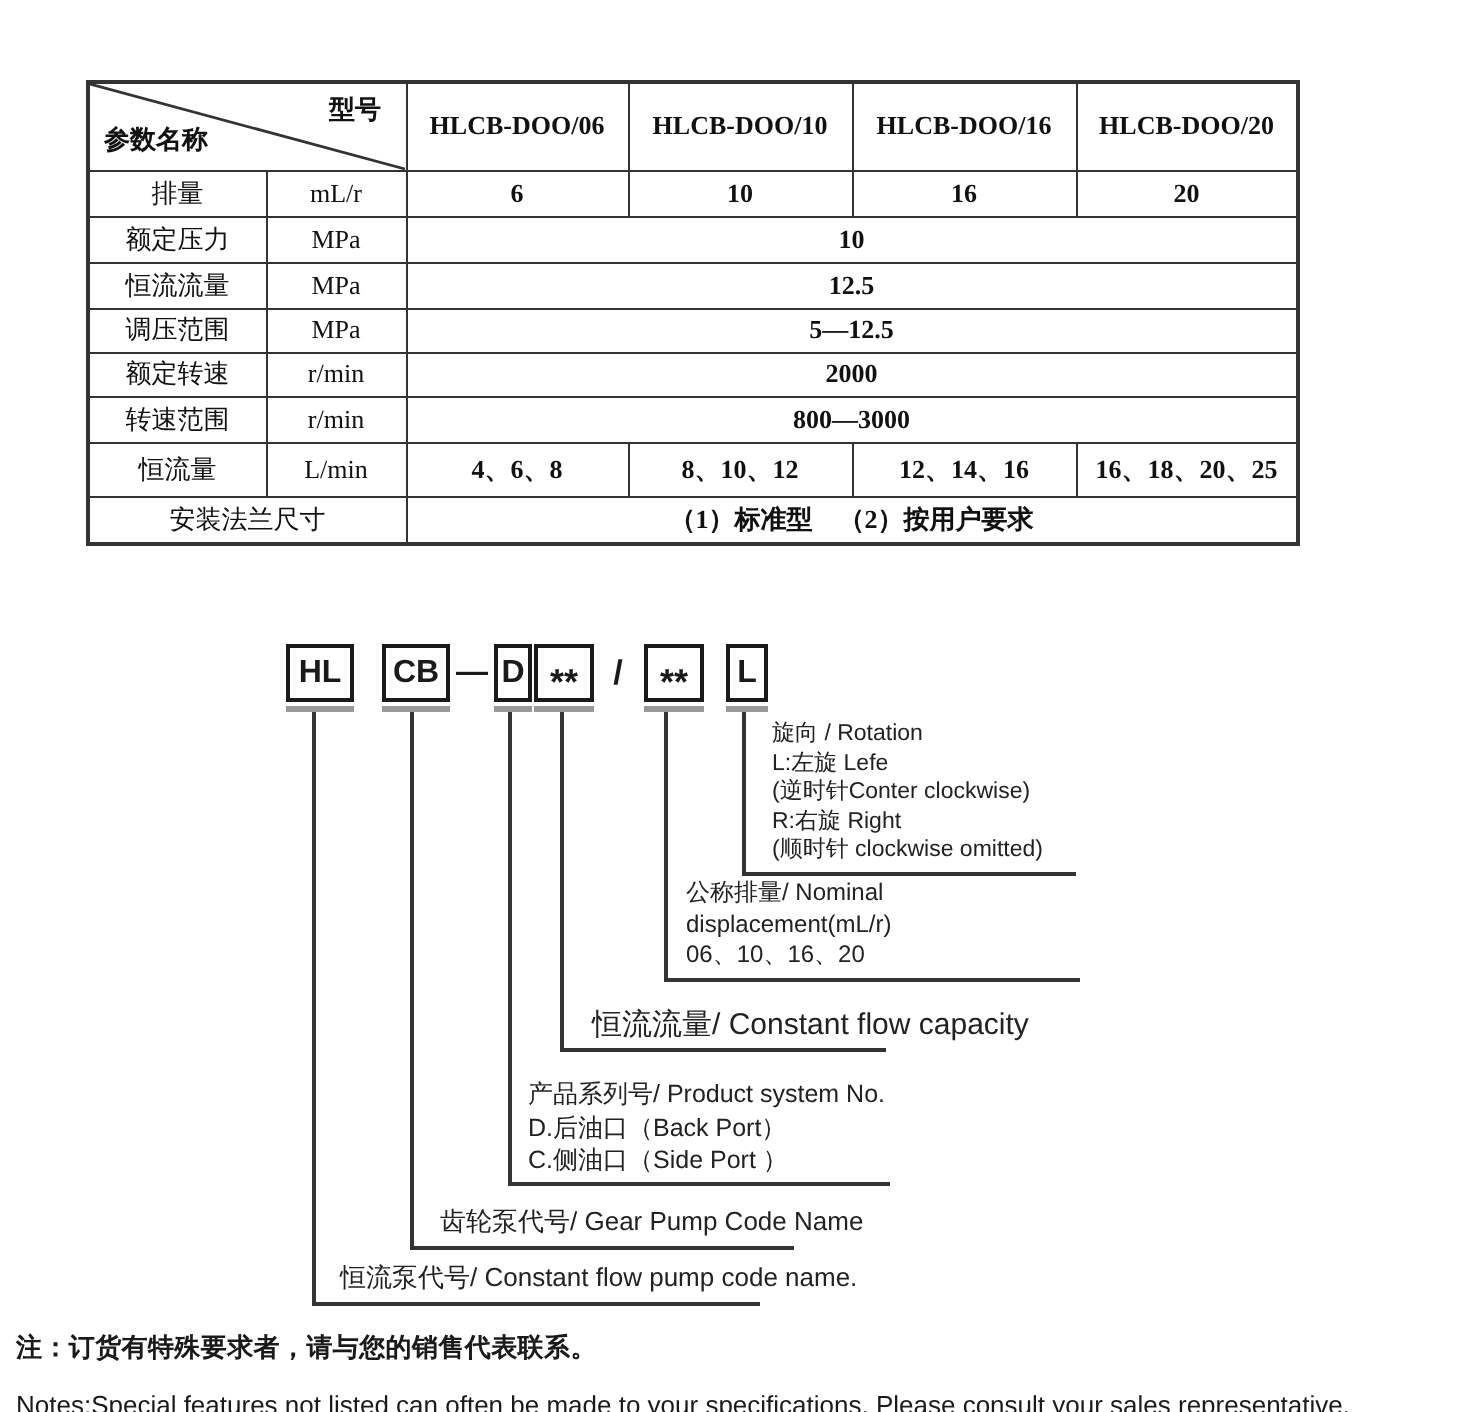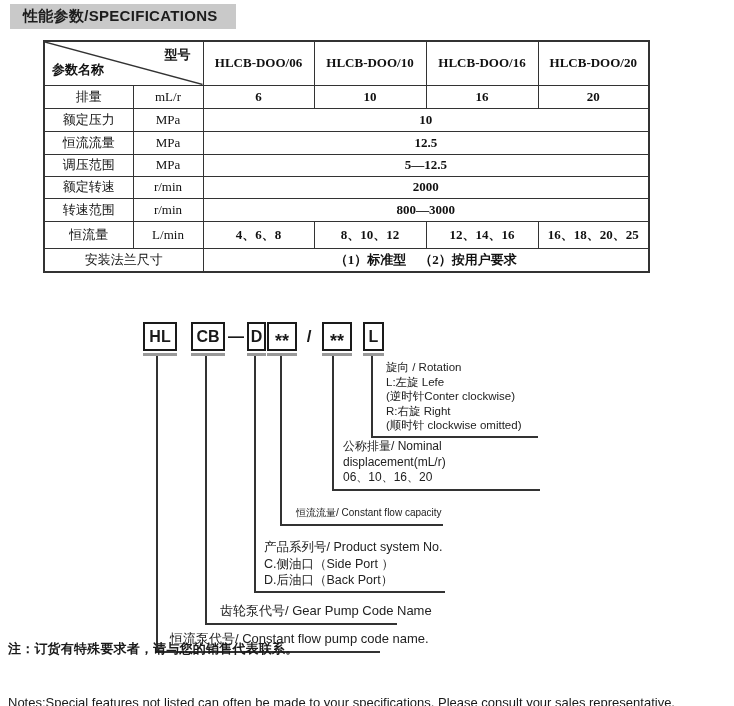--- a/index.html
+++ b/index.html
@@ -54,37 +54,34 @@
   .sep{
     position:absolute;top:322px;height:29px;display:flex;align-items:center;
     justify-content:center;font-weight:bold;font-size:16px;
   }
   .shadowbar{position:absolute;top:353px;height:3px;background:var(--shadow);}
   .vline{position:absolute;width:2px;background:var(--line);}
   .hline{position:absolute;height:2px;background:var(--line);}
   .anno{position:absolute;font-size:12px;line-height:15px;color:#222;white-space:nowrap;}
   .anno-rotation{left:386px;top:360px;font-size:11.5px;line-height:14.6px;}
   .anno-nominal{left:343px;top:439px;font-size:12px;line-height:15.6px;}
-  .anno-cfc{left:296px;top:505px;font-size:10px;}
+  .anno-cfc{left:296px;top:505px;font-size:15px;}
   .anno-product{left:264px;top:539px;font-size:12.5px;line-height:16.5px;}
   .anno-gear{left:220px;top:603px;font-size:13px;}
   .anno-pumpcode{left:170px;top:631px;font-size:13px;}
 
   
-  .note-cn{position:absolute;left:8px;top:640px;font-size:13px;font-weight:bold;letter-spacing:.2px;}
+  .note-cn{position:absolute;left:8px;top:665px;font-size:13px;font-weight:bold;letter-spacing:.2px;}
   .note-en{position:absolute;left:8px;top:683px;font-size:13px;margin-top:12px;}
 </style>
 </head>
 <body>
 
 <div class="page">
 
-  <div class="bar bar1">
-    <span>性能参数/SPECIFICATIONS</span>
-  </div>
 
   <table class="spec">
     <colgroup>
       <col style="width:89px">
         <col style="width:70px">
       <col style="width:111px">
         <col style="width:112px">
       <col style="width:112px">
         <col style="width:111px">
     </colgroup>
@@ -199,22 +196,22 @@
     <div class="anno anno-nominal">
       <div>公称排量/ Nominal</div>
       <div>displacement(mL/r)</div>
       <div>06、10、16、20</div>
     </div>
     <div class="anno anno-cfc">
       <div>恒流流量/ Constant flow capacity</div>
     </div>
     <div class="anno anno-product">
       <div>产品系列号/ Product system No.</div>
+      <div>D.后油口（Back Port）</div>
       <div>C.侧油口（Side Port ）</div>
-      <div>D.后油口（Back Port）</div>
     </div>
     <div class="anno anno-gear">
       <div>齿轮泵代号/ Gear Pump Code Name</div>
     </div>
     <div class="anno anno-pumpcode">
       <div>恒流泵代号/ Constant flow pump code name.</div>
     </div>
   </div>
 
   <div class="note-cn">注：订货有特殊要求者，请与您的销售代表联系。</div>

